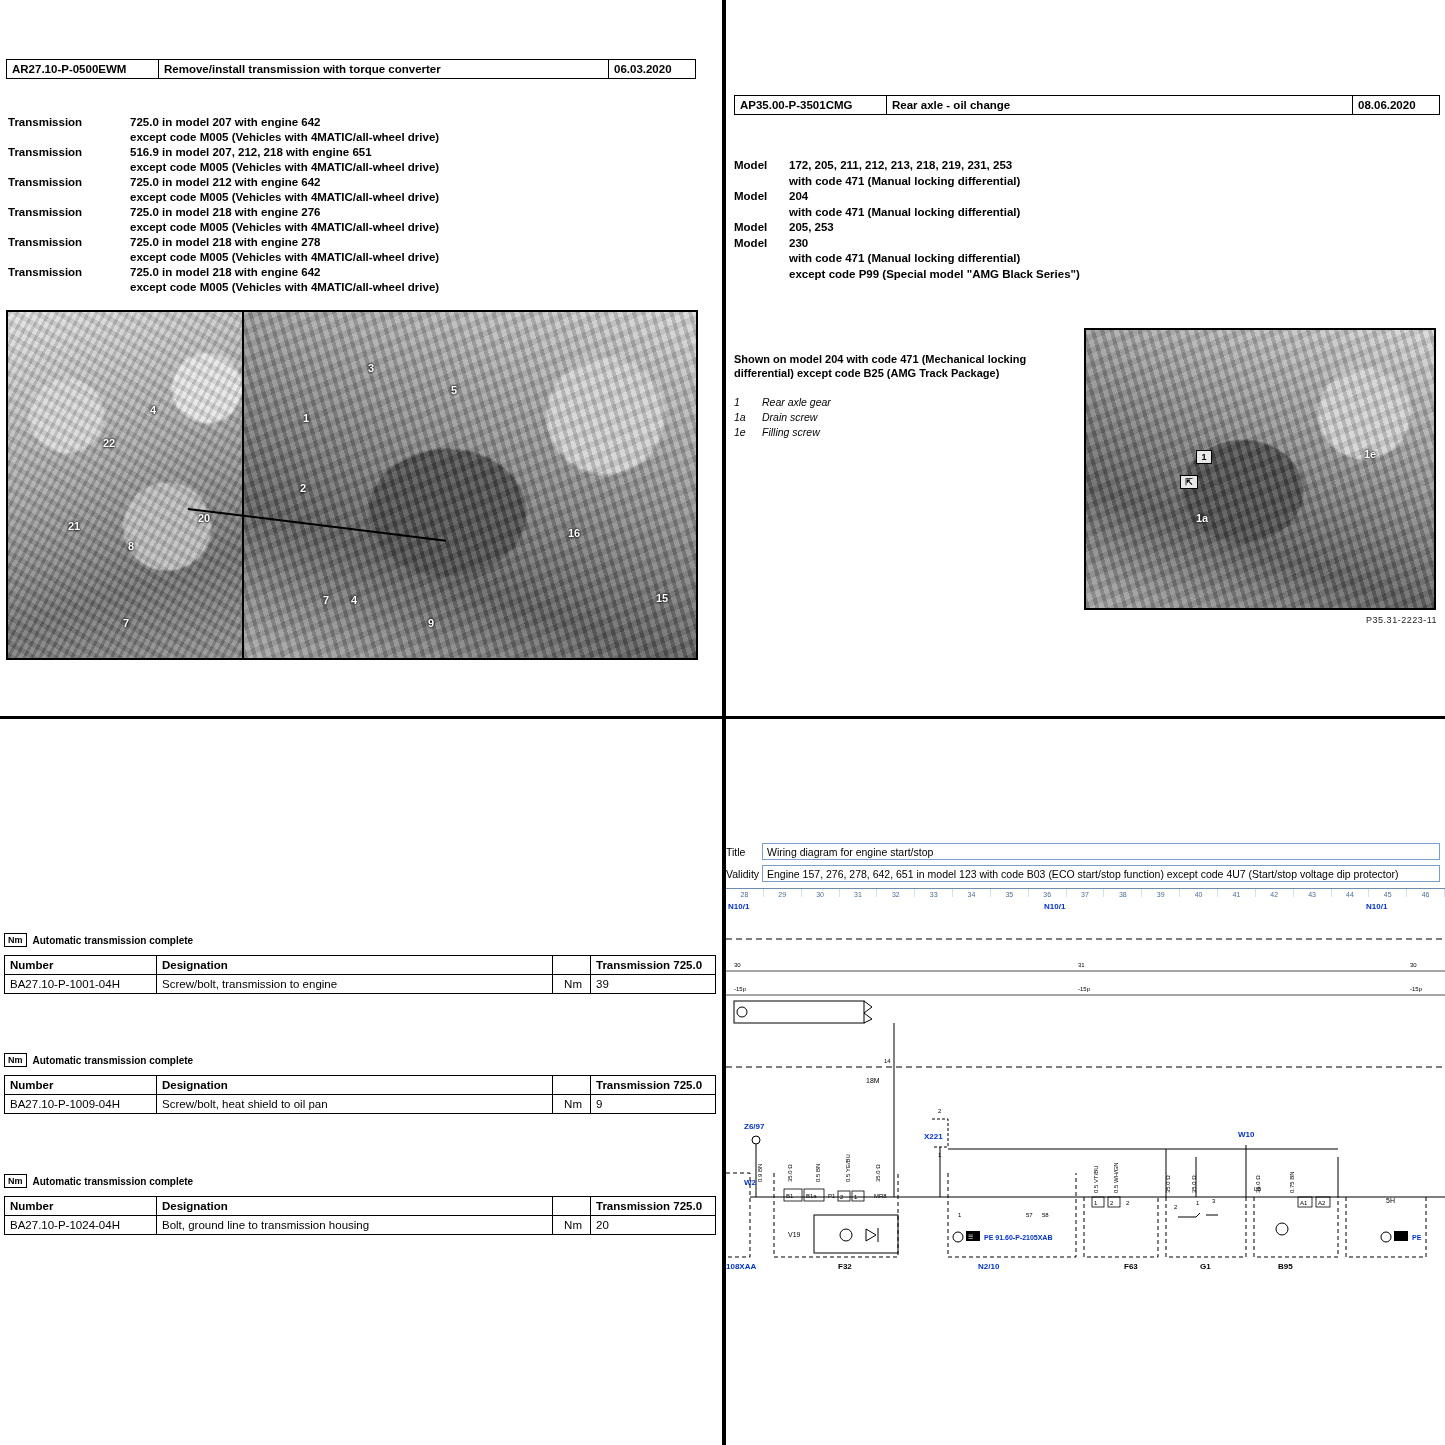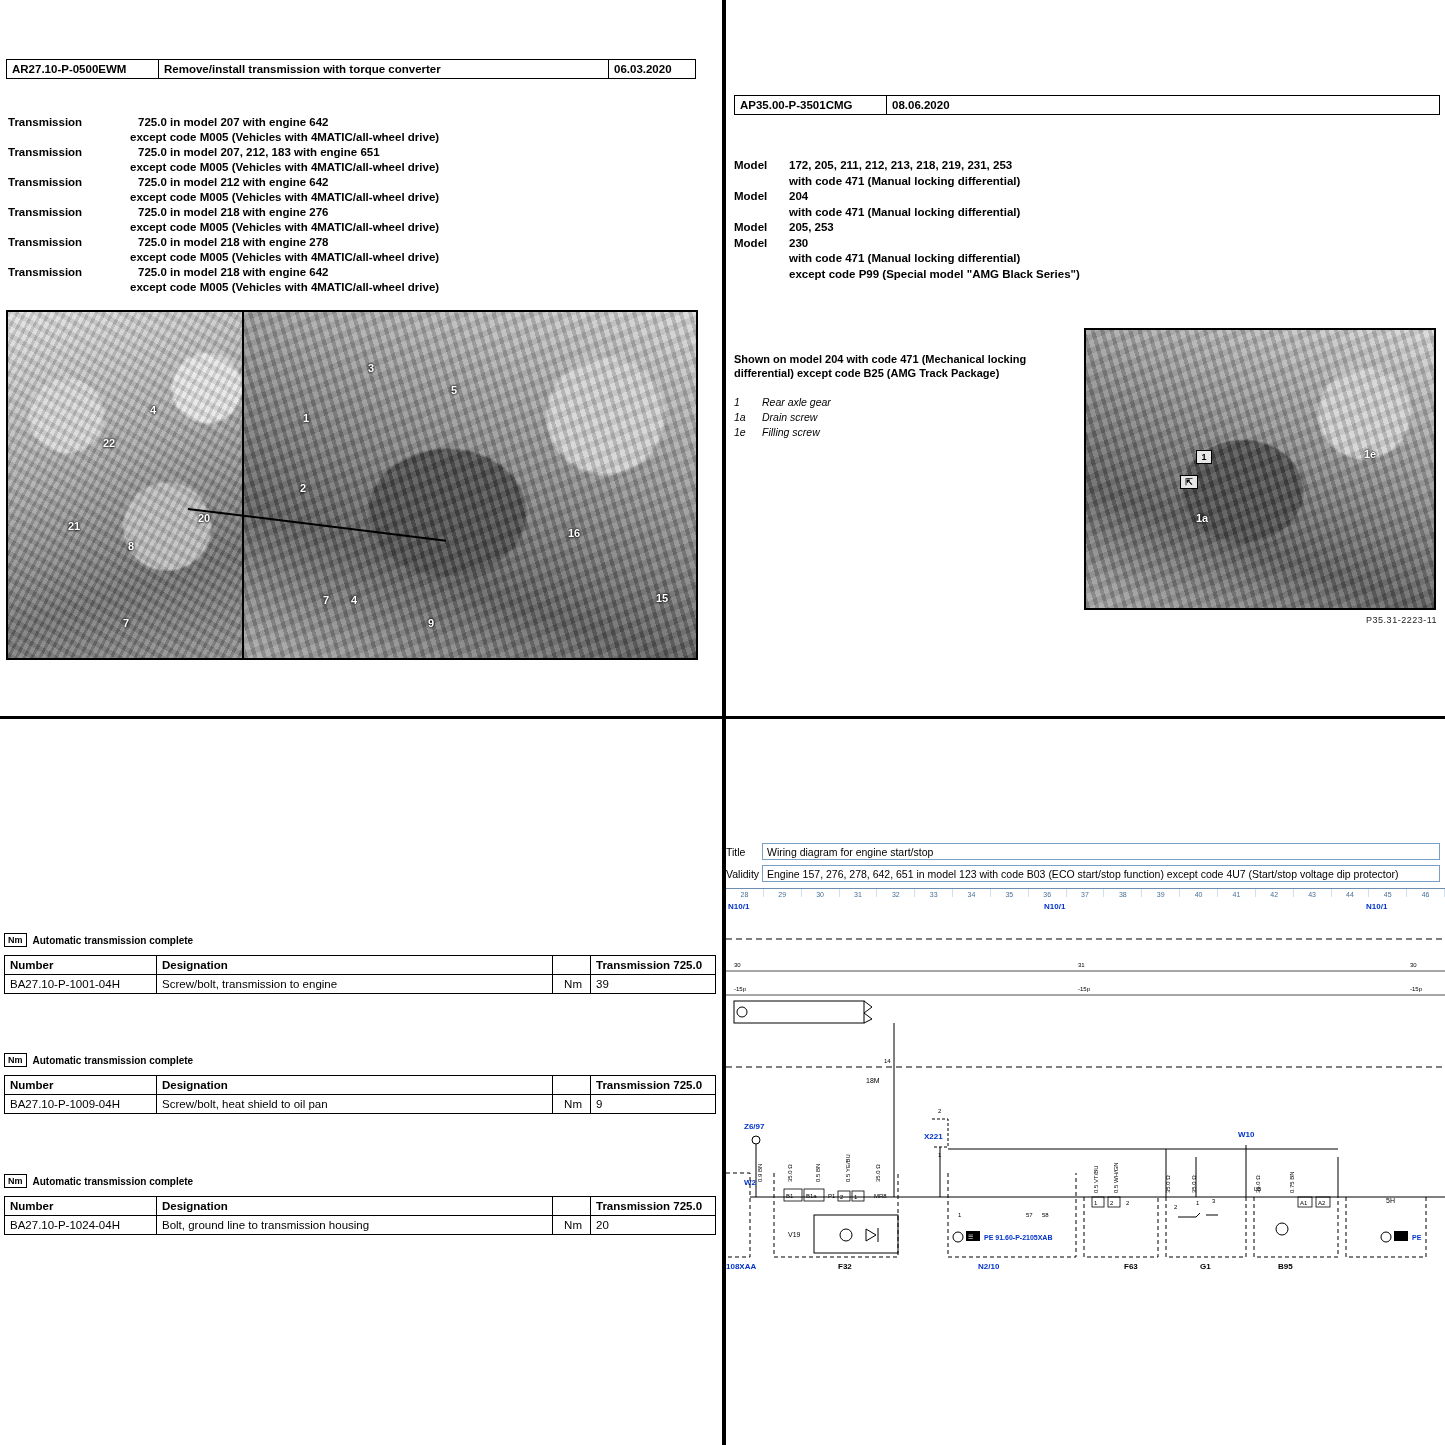--- a/index.html
+++ b/index.html
@@ -52,21 +52,21 @@
   .dh-id { width: 152px; font-weight: 700; }
   .dh-title { flex: 1; font-weight: 700; }
   .dh-date { width: 86px; justify-content: flex-start; font-weight: 700; }
 
   
   #q-tl .hdr-wrap { position: absolute; left: 6px; top: 59px; width: 690px; }
   .tl-spec {
     position: absolute; left: 8px; top: 115px; width: 700px;
     font-size: 11.5px; color: #000;
   }
-  .tl-spec .row { display: flex; line-height: 15px; gap: 8px; }
+  .tl-spec .row { display: flex; line-height: 15px; }
   .tl-spec .lbl { width: 122px; font-weight: 700; }
   .tl-spec .val { font-weight: 700; }
   .tl-spec .sub { margin-left: 122px; line-height: 15px; font-weight: 700; }
 
   .photo-box {
     position: absolute; border: 2px solid #000; background: #e9e9e9;
     overflow: hidden;
   }
   #tl-photo { left: 6px; top: 310px; width: 692px; height: 350px; }
   .photo-split { position: absolute; top: 0; bottom: 0; width: 2px; background: #000; }
@@ -185,21 +185,21 @@
 
     <div class="tl-spec">
       <div class="row">
         <div class="lbl">Transmission</div>
         <div class="val">725.0 in model 207 with engine 642</div>
       </div>
       <div class="sub">except code M005 (Vehicles with 4MATIC/all-wheel drive)</div>
 
       <div class="row">
         <div class="lbl">Transmission</div>
-        <div class="val">725.0 in model 207, 212, 183 with engine 651</div>
+        <div class="val">516.9 in model 207, 212, 218 with engine 651</div>
       </div>
       <div class="sub">except code M005 (Vehicles with 4MATIC/all-wheel drive)</div>
 
       <div class="row">
         <div class="lbl">Transmission</div>
         <div class="val">725.0 in model 212 with engine 642</div>
       </div>
       <div class="sub">except code M005 (Vehicles with 4MATIC/all-wheel drive)</div>
 
       <div class="row">
@@ -245,20 +245,21 @@
 
       <div class="lead" style="left:180px;top:196px;width:260px;transform:rotate(7deg);height:2px;"></div>
     </div>
   </div>
 
   <div class="quad" id="q-tr">
 
     <div class="hdr-wrap">
       <div class="doc-header">
         <div class="cell dh-id">AP35.00-P-3501CMG</div>
+        <div class="cell dh-title">Rear axle - oil change</div>
         <div class="cell dh-date">08.06.2020</div>
       </div>
     </div>
 
     <div class="tr-spec">
       <div class="row">
         <div class="lbl">Model</div>
         <div class="val">172, 205, 211, 212, 213, 218, 219, 231, 253</div>
       </div>
       <div class="sub">with code 471 (Manual locking differential)</div>

